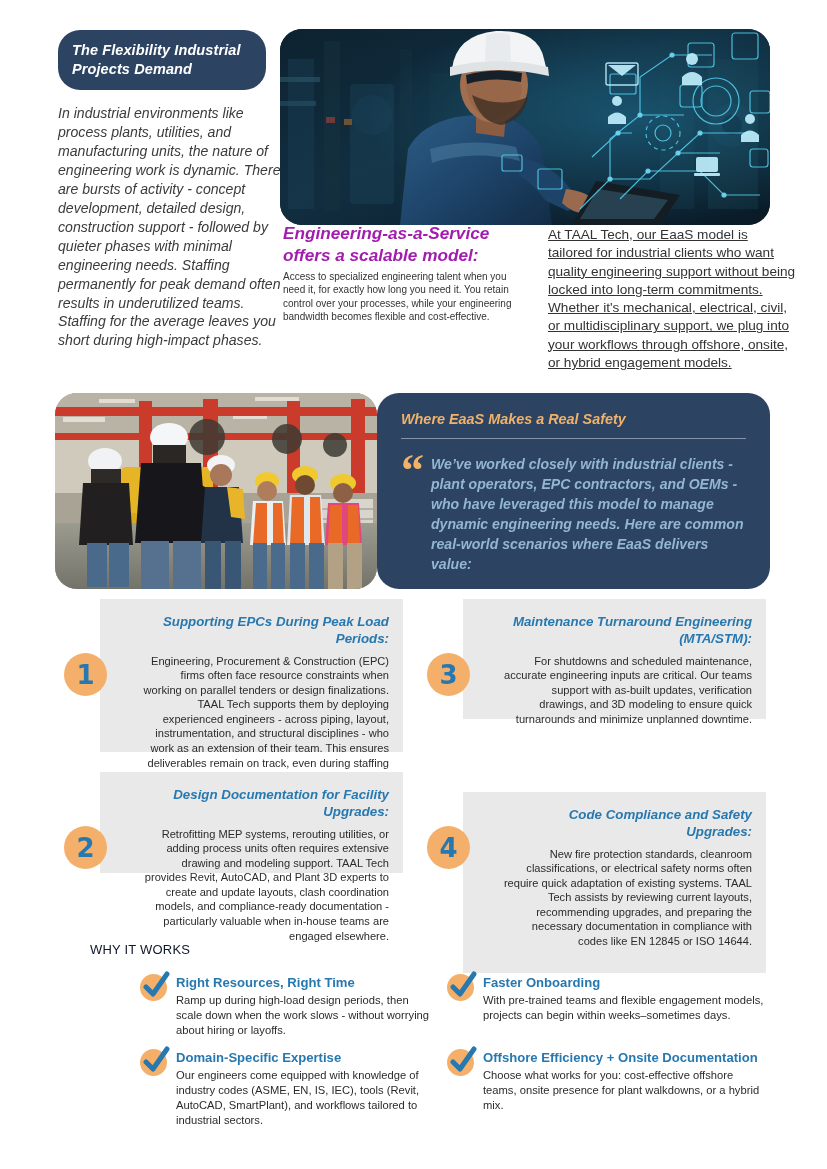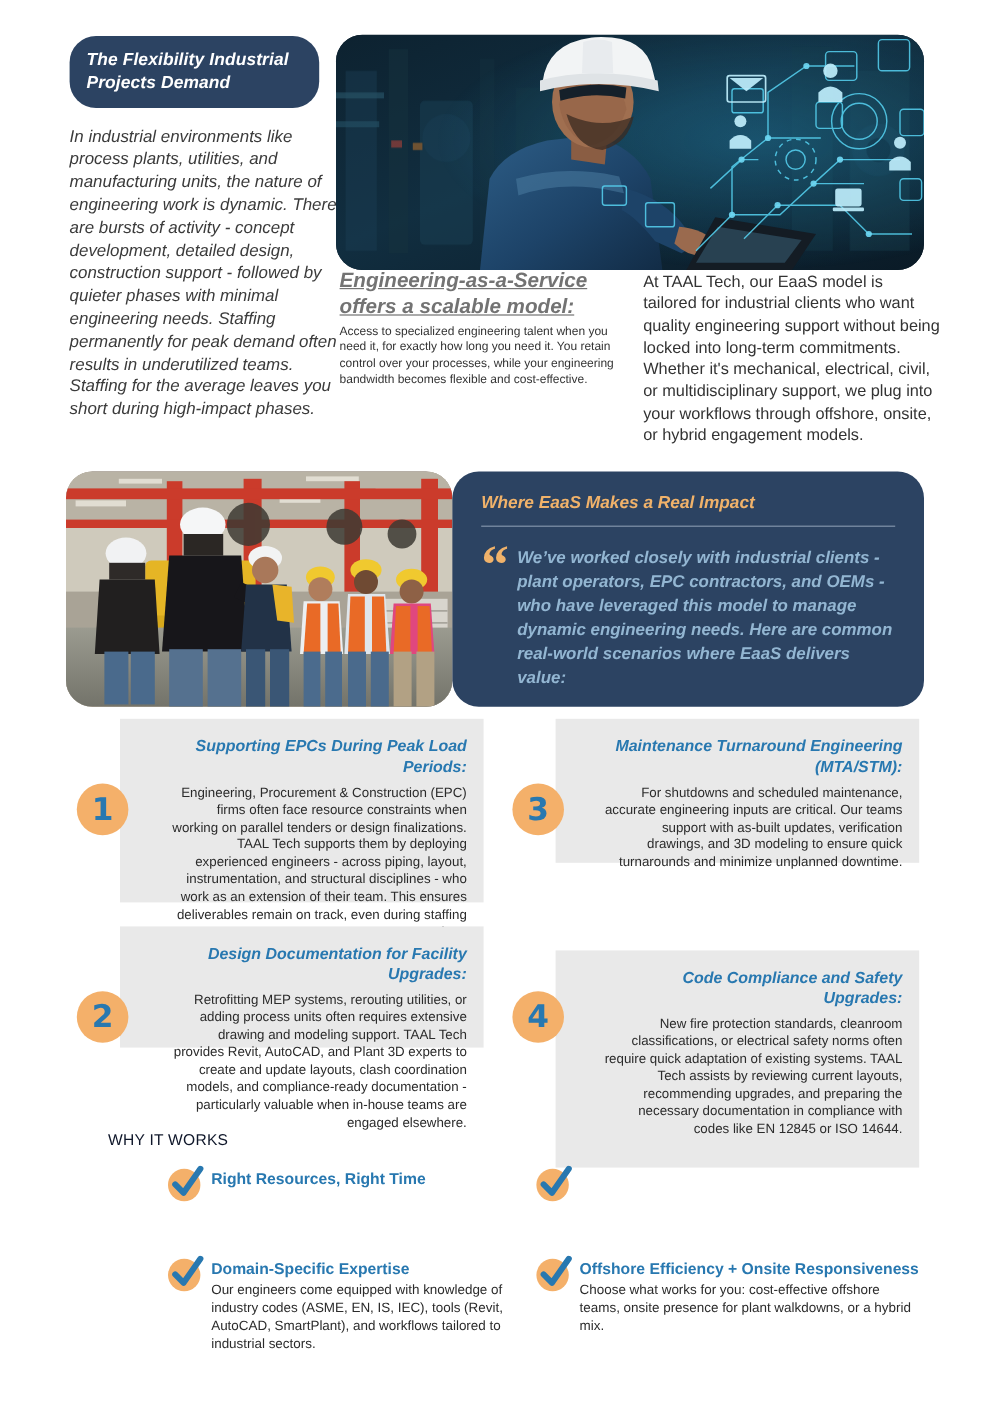--- a/index.html
+++ b/index.html
@@ -37,29 +37,29 @@
   #hero-photo{
     left:280px;top:29px;width:490px;height:196px;
     overflow:hidden;background:#0b1c28;
   }
   #hero-photo svg{display:block}
 
   
   #eaas-heading{
     left:283px;top:222px;width:245px;
     font-weight:bold;font-style:italic;font-size:17.2px;
-    line-height:1.3;color:#737373;text-decoration:underline;
+    line-height:1.3;color:#a21caf;
   }
   #eaas-body{
     left:283px;top:270px;width:243px;
     font-size:10px;line-height:1.34;color:#333;
   }
   #taal-body{
-    left:536px;top:226px;width:248px;
-    font-size:13.6px;line-height:1.345;color:#333;
+    left:548px;top:226px;width:248px;
+    font-size:13.6px;line-height:1.345;color:#333;text-decoration:underline;
   }
 
   
   #impact-photo{
     left:55px;top:393px;width:322px;height:196px;
     overflow:hidden;background:#6a5b4b;
   }
   #impact-panel{
     left:377px;top:393px;width:393px;height:196px;
     background:#2c4362;box-sizing:border-box;
@@ -341,21 +341,21 @@
         <path d="M273 110 L304 110 L307 152 L270 152 Z" fill="#e0477e"></path>
         <path d="M275 112 L287 112 L287 152 L273 152 Z" fill="#e96a26"></path>
         <path d="M293 112 L303 112 L305 152 L293 152 Z" fill="#e96a26"></path>
         <rect x="273" y="150" width="15" height="46" fill="#b2a184"></rect>
         <rect x="292" y="150" width="15" height="46" fill="#b2a184"></rect>
       </g>
     </svg>
   </div>
 
   <div class="abs" id="impact-panel">
-    <div id="impact-title">Where EaaS Makes a Real Impact</div>
+    <div id="impact-title">Where EaaS Makes a Real Safety</div>
     <div id="impact-rule"></div>
     <div class="quote-wrap">
       <div id="quote-mark">“</div>
       <div id="quote-text">We’ve worked closely with industrial clients - plant operators, EPC contractors, and OEMs - who have leveraged this model to manage dynamic engineering needs. Here are common real-world scenarios where EaaS delivers value:</div>
     </div>
   </div>
 
   <div class="card" style="left:100px;top:599px;width:303px;height:153px;">
     <div class="inner">
       <h3>Supporting EPCs During Peak Load Periods:</h3>
@@ -391,29 +391,34 @@
   <div class="abs" id="why-title">WHY IT WORKS</div>
 
   <div class="wi" style="left:140px;top:974px;width:290px;">
     <div class="badge">
       <svg width="27" height="30" viewBox="0 0 27 30">
           <path d="M3 16 L10 23 L24 3" stroke="#2878b0" stroke-width="5" fill="none" stroke-linecap="round" stroke-linejoin="round"></path>
         </svg>
     </div>
     <div class="txt">
       <h4>Right Resources, Right Time</h4>
+      <p>Ramp up during high-load design periods, then scale down when the work slows - without worrying about hiring or layoffs.</p>
     </div>
   </div>
 
   <div class="wi" style="left:447px;top:974px;width:320px;">
     <div class="badge">
       <svg width="27" height="30" viewBox="0 0 27 30">
           <path d="M3 16 L10 23 L24 3" stroke="#2878b0" stroke-width="5" fill="none" stroke-linecap="round" stroke-linejoin="round"></path>
         </svg>
     </div>
+    <div class="txt">
+      <h4>Faster Onboarding</h4>
+      <p>With pre-trained teams and flexible engagement models, projects can begin within weeks–sometimes days.</p>
+    </div>
   </div>
 
   <div class="wi" style="left:140px;top:1049px;width:290px;">
     <div class="badge">
       <svg width="27" height="30" viewBox="0 0 27 30">
           <path d="M3 16 L10 23 L24 3" stroke="#2878b0" stroke-width="5" fill="none" stroke-linecap="round" stroke-linejoin="round"></path>
         </svg>
     </div>
     <div class="txt">
       <h4>Domain-Specific Expertise</h4>
@@ -421,18 +426,18 @@
     </div>
   </div>
 
   <div class="wi" style="left:447px;top:1049px;width:320px;">
     <div class="badge">
       <svg width="27" height="30" viewBox="0 0 27 30">
           <path d="M3 16 L10 23 L24 3" stroke="#2878b0" stroke-width="5" fill="none" stroke-linecap="round" stroke-linejoin="round"></path>
         </svg>
     </div>
     <div class="txt">
-      <h4>Offshore Efficiency + Onsite Responsiveness</h4>
+      <h4>Offshore Efficiency + Onsite Documentation</h4>
       <p>Choose what works for you: cost-effective offshore teams, onsite presence for plant walkdowns, or a hybrid mix.</p>
     </div>
   </div>
 
 </div>
 
 </body></html>

